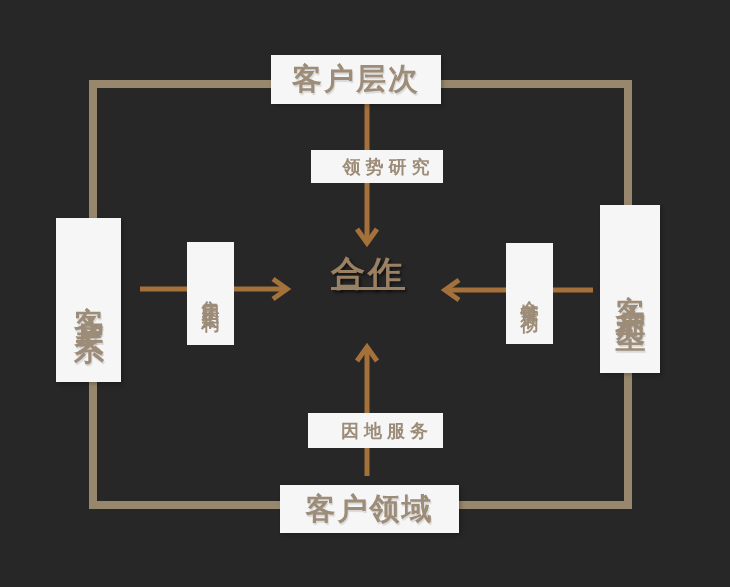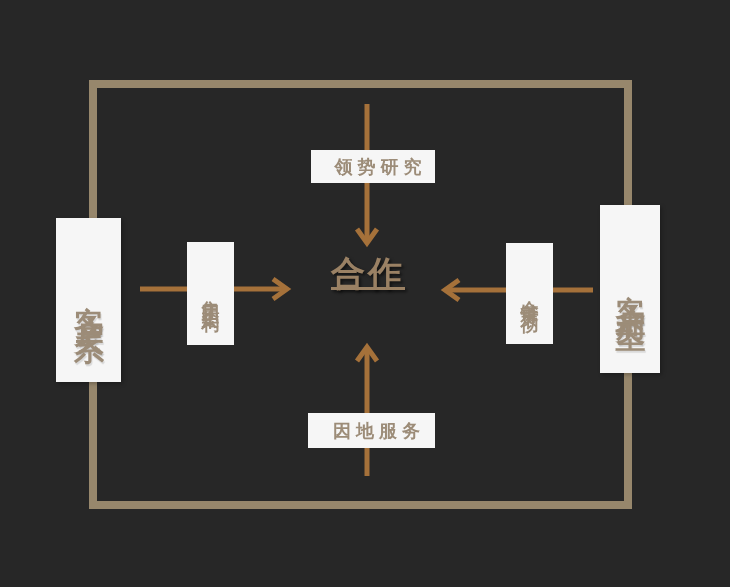--- a/index.html
+++ b/index.html
@@ -67,21 +67,21 @@
   .edge-label {
     position: absolute;
     background: var(--node-box-bg, #ffffff);
     color: var(--node-text, #9c8c78);
     display: flex;
     align-items: center;
     justify-content: center;
     font-weight: bold;
     font-size: 18px;
   }
-  .edge-label.h { letter-spacing: 5px; padding-left: 15px; }
+  .edge-label.h { letter-spacing: 5px; padding-left: 23px; }
   .edge-label.v {
     writing-mode: vertical-rl;
     text-orientation: upright;
     letter-spacing: 5px;
     padding-top: 3px;
   }
   .edge-top    { left: 311px; top: 150px; width: 109px; height: 33px; }
   .edge-bottom { left: 308px; top: 413px; width: 112px; height: 35px; }
   .edge-left   { left: 187px; top: 242px; width: 47px;  height: 100px; }
   .edge-right  { left: 506px; top: 243px; width: 47px;  height: 98px; }
@@ -121,25 +121,31 @@
     <g>
       <path d="M140 289 H 284"></path>
       <path d="M273 279 L287 289 L273 299"></path>
     </g>
     <g>
       <path d="M593 290 H 448"></path>
       <path d="M459 280 L445 290 L459 300"></path>
     </g>
   </svg>
 
+  <div class="node h node-top">
+    <span>客户层次</span>
+  </div>
 
   <div class="node v node-right">
     <span>客户类型</span>
   </div>
 
+  <div class="node h node-bottom">
+    <span>客户领域</span>
+  </div>
 
   <div class="node v node-left">
     <span>客户关系</span>
   </div>
 
   <div class="edge-label h edge-top">
     <span>领势研究</span>
   </div>
 
   <div class="edge-label v edge-right">

